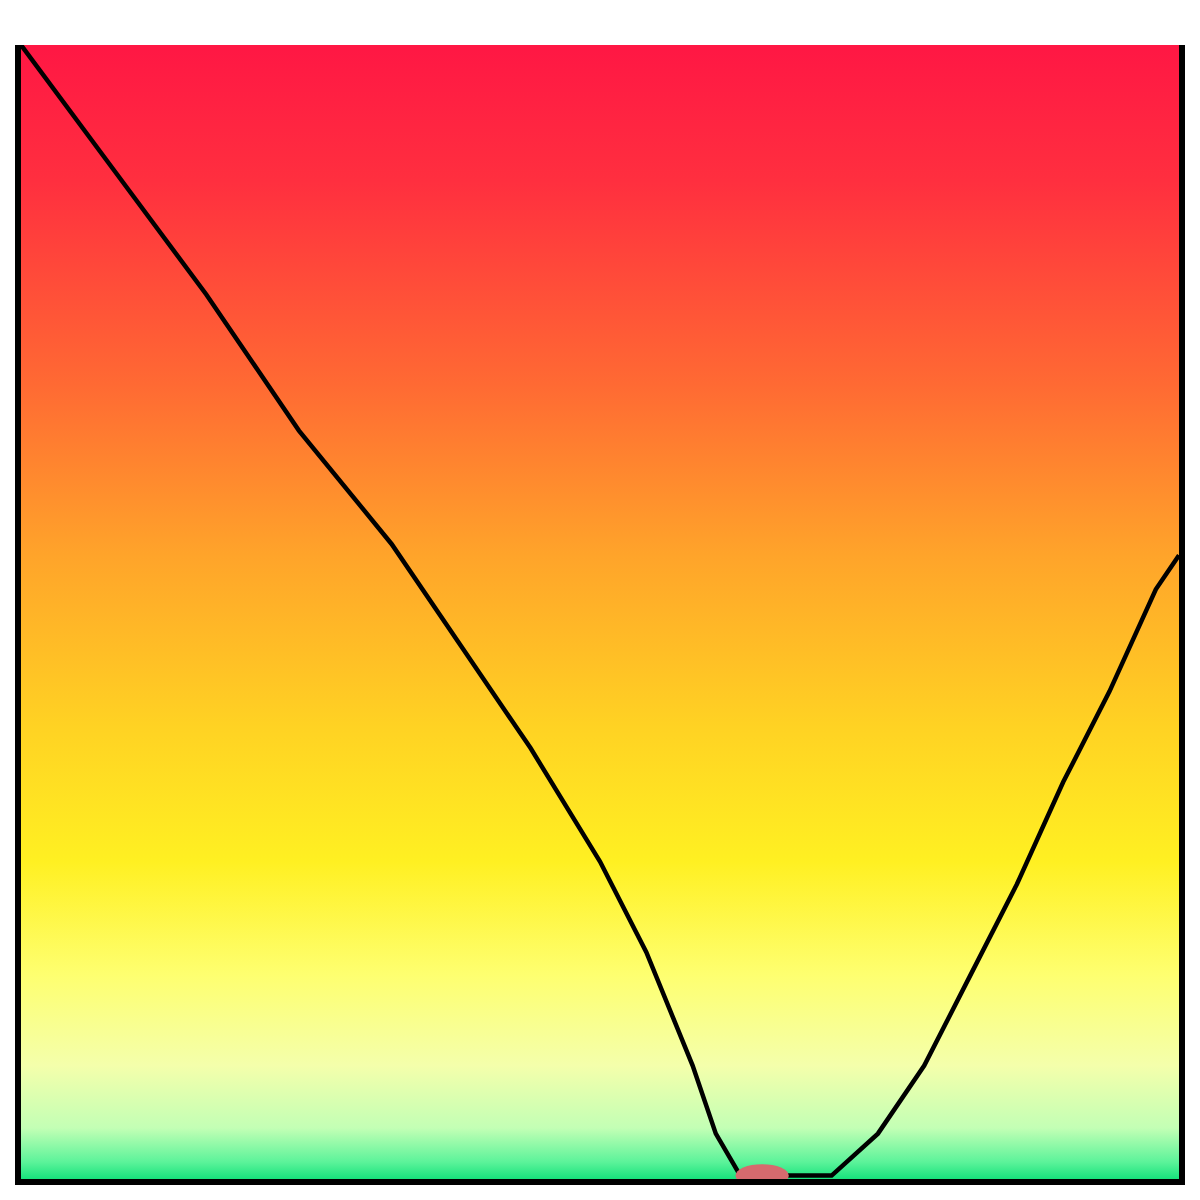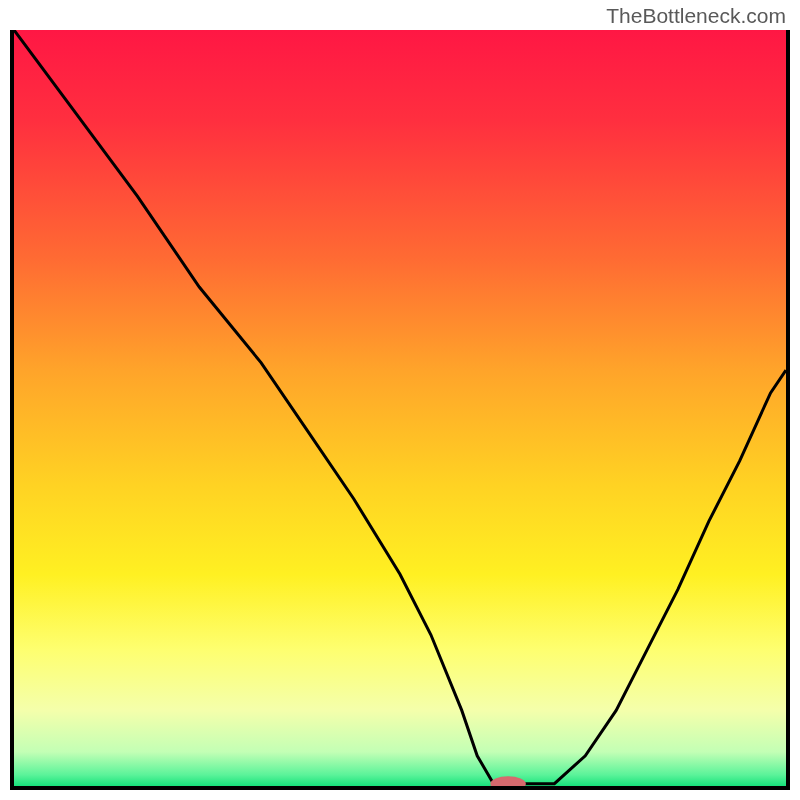--- a/index.html
+++ b/index.html
@@ -43,21 +43,20 @@
     left: 0;
     top: 0;
     width: 100%;
     height: 100%;
   }
 </style>
 </head>
 <body>
 
 <div class="card">
-  <div class="watermark">TheBottleneck.com</div>
 
   <div class="plot-frame">
     <svg class="plot-svg" viewBox="0 0 100 100" preserveAspectRatio="none">
       <defs>
         <linearGradient id="bg-grad" x1="0" y1="0" x2="0" y2="1">
             <stop offset="0%" stop-color="#ff1744"></stop>
             <stop offset="12%" stop-color="#ff2f3f"></stop>
             <stop offset="30%" stop-color="#ff6a33"></stop>
             <stop offset="45%" stop-color="#ffa42a"></stop>
             <stop offset="60%" stop-color="#ffd223"></stop>

